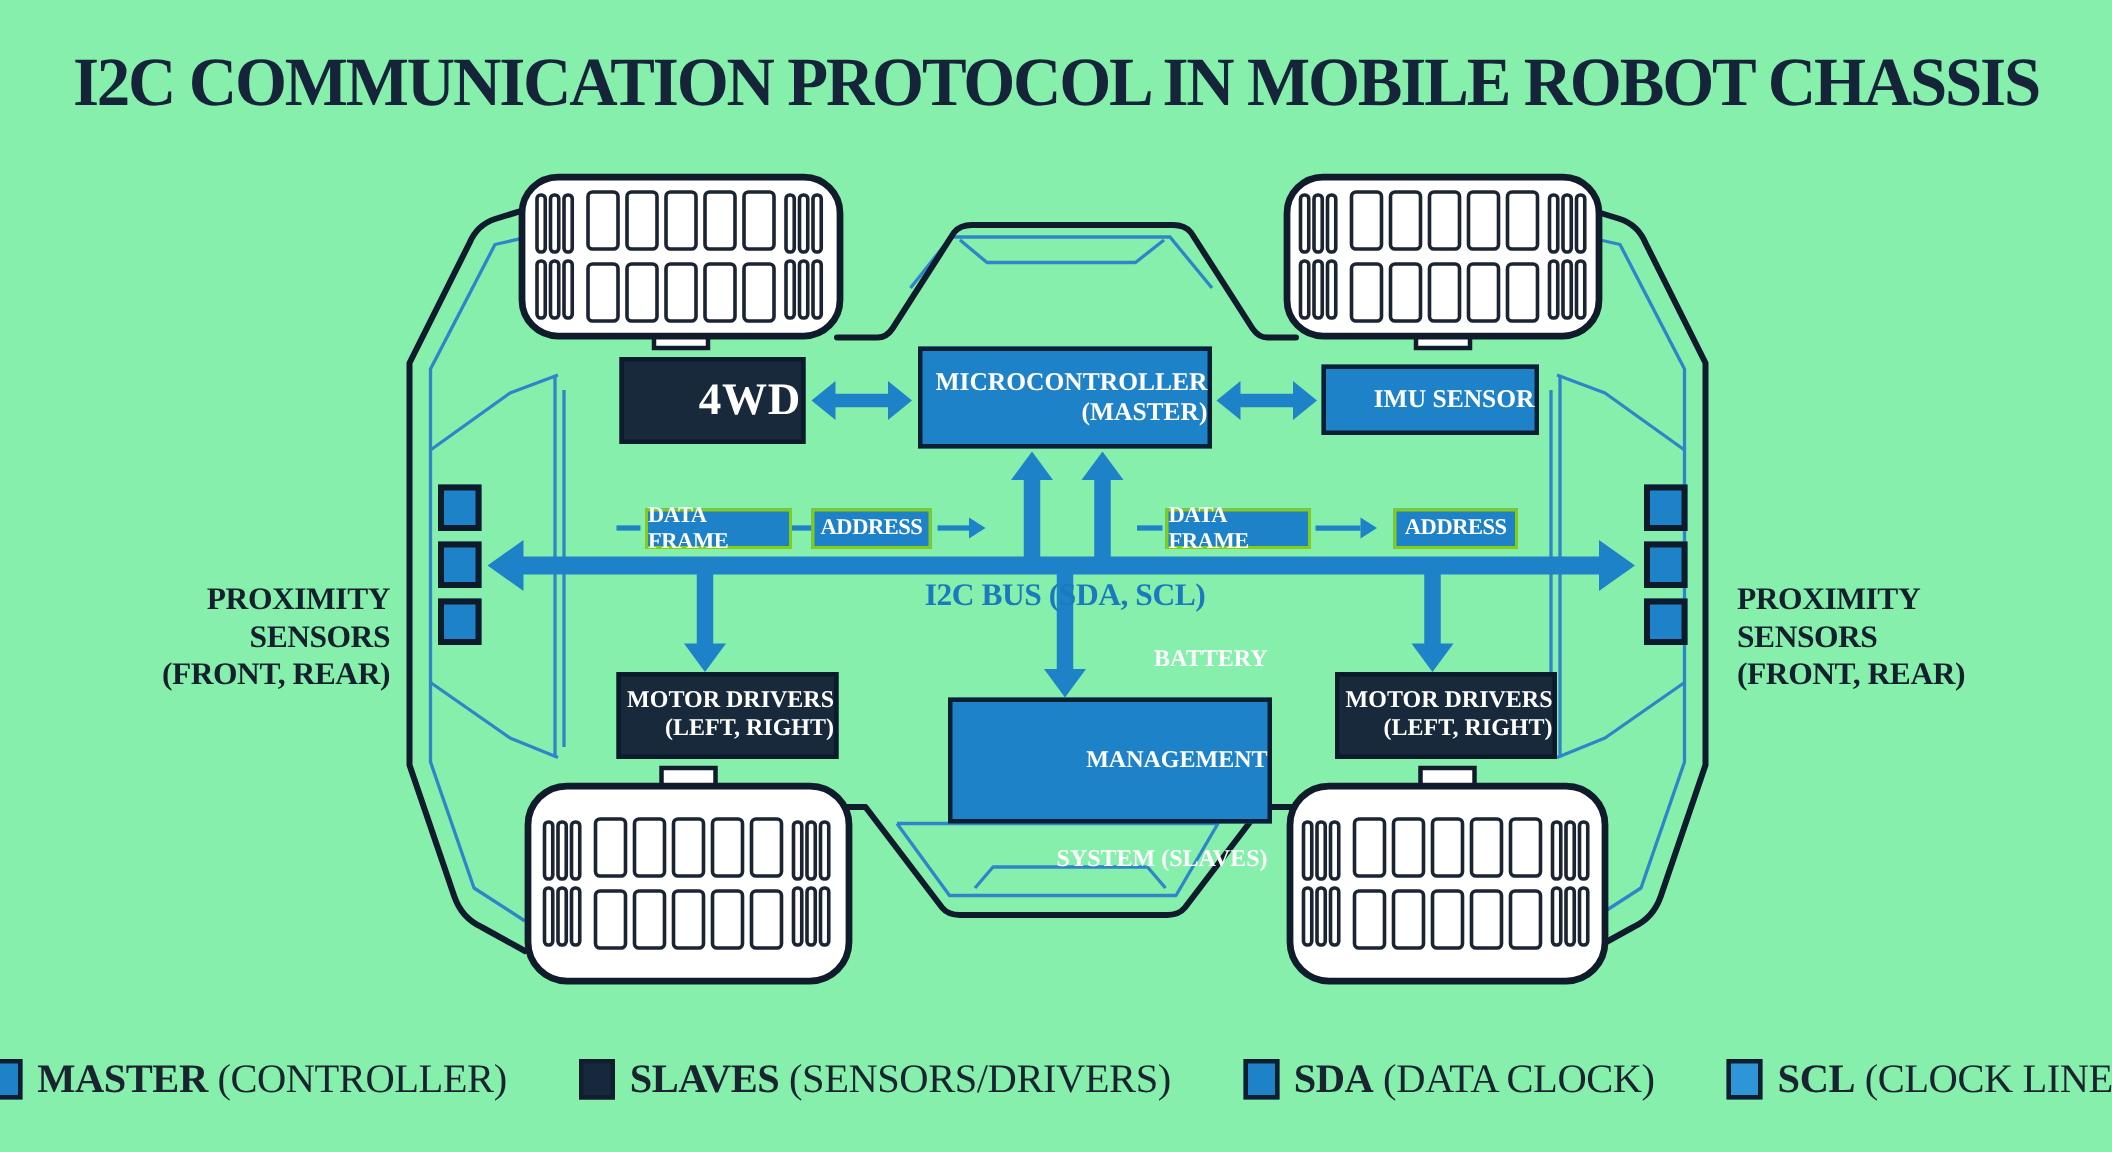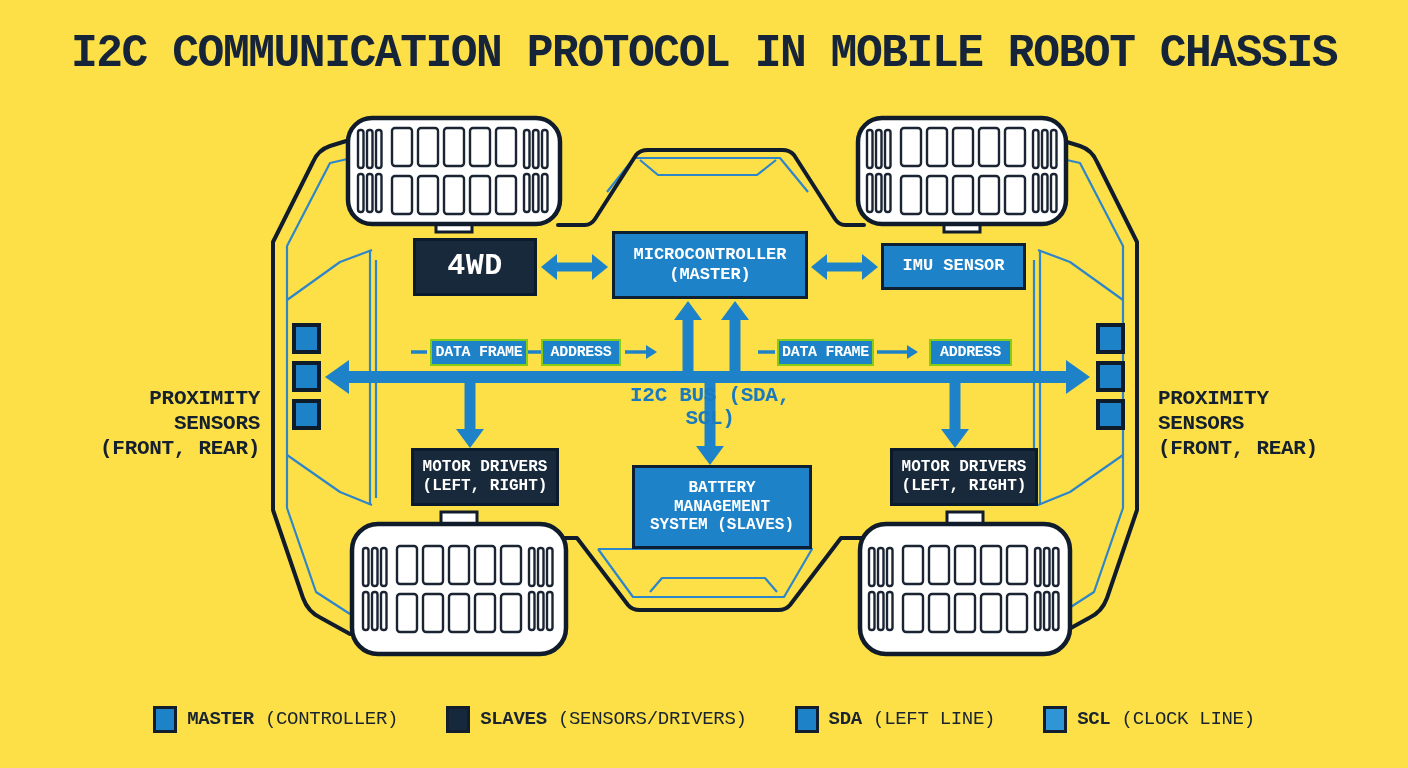--- a/index.html
+++ b/index.html
@@ -1,27 +1,27 @@
 <!DOCTYPE html>
 <html><head>
 <meta charset="utf-8">
 <style>
   html,body{margin:0;padding:0;background:#fff;}
   #stage{
-    position:relative;width:1408px;height:768px;overflow:hidden;background:#fde047;
-    font-family:Liberation Mono, monospace;
+    position:relative;width:1408px;height:768px;overflow:hidden;background:#86efac;
+    font-family:Liberation Serif, serif;
   }
   #chassis-svg{position:absolute;left:0;top:0;width:1408px;height:768px;}
   .title{
     position:absolute;left:0;top:28px;width:100%;text-align:center;
     font-size:46px;font-weight:700;letter-spacing:-1.5px;color:#16243a;
     transform:scaleX(.97);
   }
   .nodebox{
-    position:absolute;display:flex;flex-direction:column;align-items:center;justify-content:center;
+    position:absolute;display:flex;flex-direction:column;align-items:flex-end;justify-content:center;
     color:#fff;font-weight:700;text-align:center;box-sizing:border-box;line-height:1.18;
   }
   .blue{background:#1e82c8;border:3px solid #0d2033;}
   .dark{background:#17293a;border:3px solid #0c1b2b;}
   .smallbox{
     position:absolute;display:flex;align-items:center;justify-content:center;
     background:#1e82c8;border:2px solid #84cc16;color:#fff;font-weight:700;
     font-size:15px;box-sizing:border-box;letter-spacing:-.3px;
   }
   .bus-label{
@@ -37,21 +37,21 @@
   .prox-square{
     position:absolute;width:29px;height:31px;background:#1e82c8;
     border:4px solid #0d1b2b;box-sizing:border-box;
   }
   .legend{
     position:absolute;left:0;top:700px;width:100%;height:38px;
     display:flex;align-items:center;justify-content:center;gap:48px;
   }
   .legend-item{display:flex;align-items:center;gap:10px;}
   .legend-swatch{width:24px;height:27px;border:3px solid #121e2e;box-sizing:border-box;}
-  .legend-text{font-size:19px;color:#1a2430;letter-spacing:-.3px;white-space:nowrap;}
+  .legend-text{font-size:27px;color:#1a2430;letter-spacing:-.3px;white-space:nowrap;}
   .legend-text b{font-weight:700;}
   .t17{font-size:17px;} .t16{font-size:16px;margin-left:12px;} .t30{font-size:30px;letter-spacing:.5px;}
 </style>
 </head>
 <body>
 
 <div id="stage">
 
   <div class="title">I2C COMMUNICATION PROTOCOL IN MOBILE ROBOT CHASSIS</div>
 
@@ -224,21 +224,21 @@
     <span>ADDRESS</span>
   </div>
 
   <div class="bus-label">I2C BUS (SDA, SCL)</div>
 
   <div class="nodebox dark t16" style="left:399px;top:448px;width:148px;height:58px;">
     <span>MOTOR DRIVERS</span>
     <span>(LEFT, RIGHT)</span>
   </div>
 
-  <div class="nodebox blue t16" style="left:620px;top:465px;width:180px;height:84px;">
+  <div class="nodebox blue t16" style="left:620px;top:465px;width:216px;height:84px;gap:48px;">
     <span>BATTERY</span>
     <span>MANAGEMENT</span>
     <span>SYSTEM (SLAVES)</span>
   </div>
 
   <div class="nodebox dark t16" style="left:878px;top:448px;width:148px;height:58px;">
     <span>MOTOR DRIVERS</span>
     <span>(LEFT, RIGHT)</span>
   </div>
 
@@ -257,21 +257,21 @@
     <div class="legend-item">
       <div class="legend-swatch" style="background: rgb(30, 130, 200);"></div>
       <div class="legend-text"><b>MASTER</b> <span>(CONTROLLER)</span></div>
     </div>
     <div class="legend-item">
       <div class="legend-swatch" style="background: rgb(22, 41, 60);"></div>
       <div class="legend-text"><b>SLAVES</b> <span>(SENSORS/DRIVERS)</span></div>
     </div>
     <div class="legend-item">
       <div class="legend-swatch" style="background: rgb(30, 130, 200);"></div>
-      <div class="legend-text"><b>SDA</b> <span>(LEFT LINE)</span></div>
+      <div class="legend-text"><b>SDA</b> <span>(DATA CLOCK)</span></div>
     </div>
     <div class="legend-item">
       <div class="legend-swatch" style="background: rgb(46, 149, 214);"></div>
       <div class="legend-text"><b>SCL</b> <span>(CLOCK LINE)</span></div>
     </div>
   </div>
 
 </div>
 
 </body></html>

